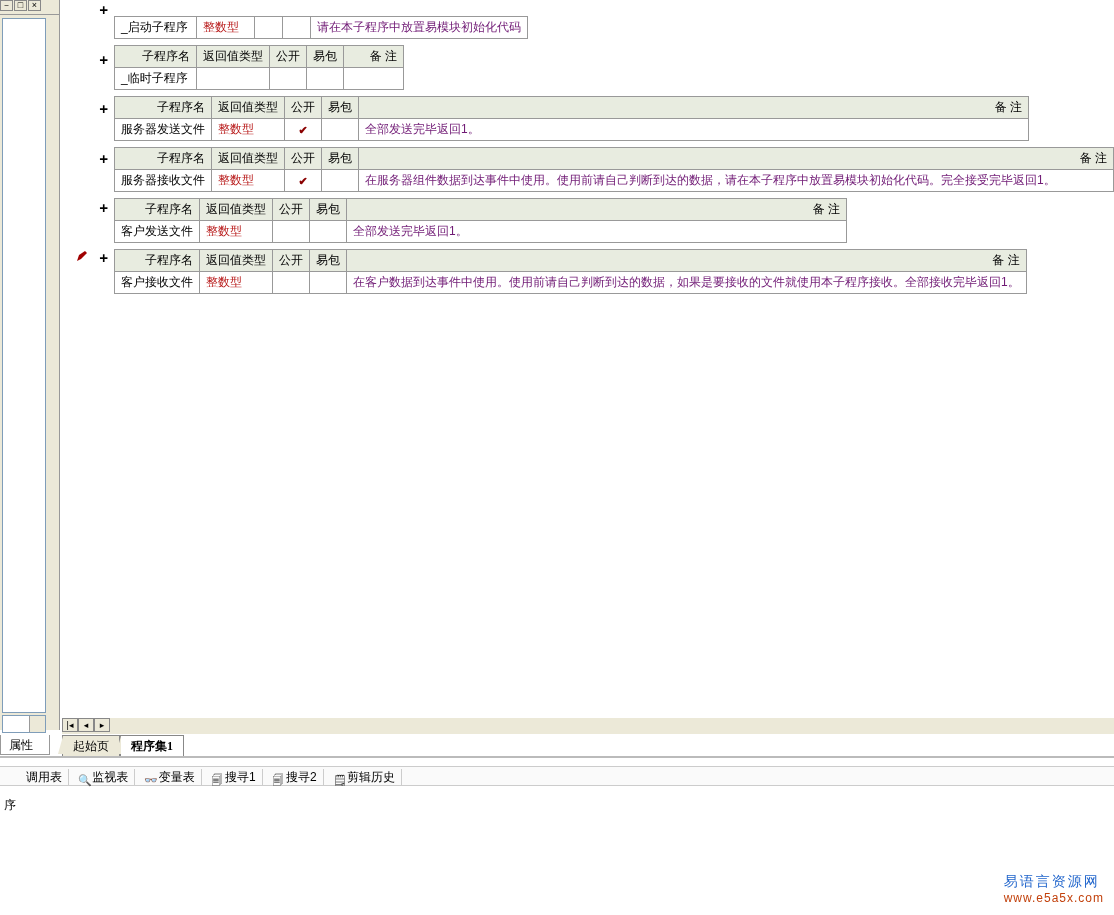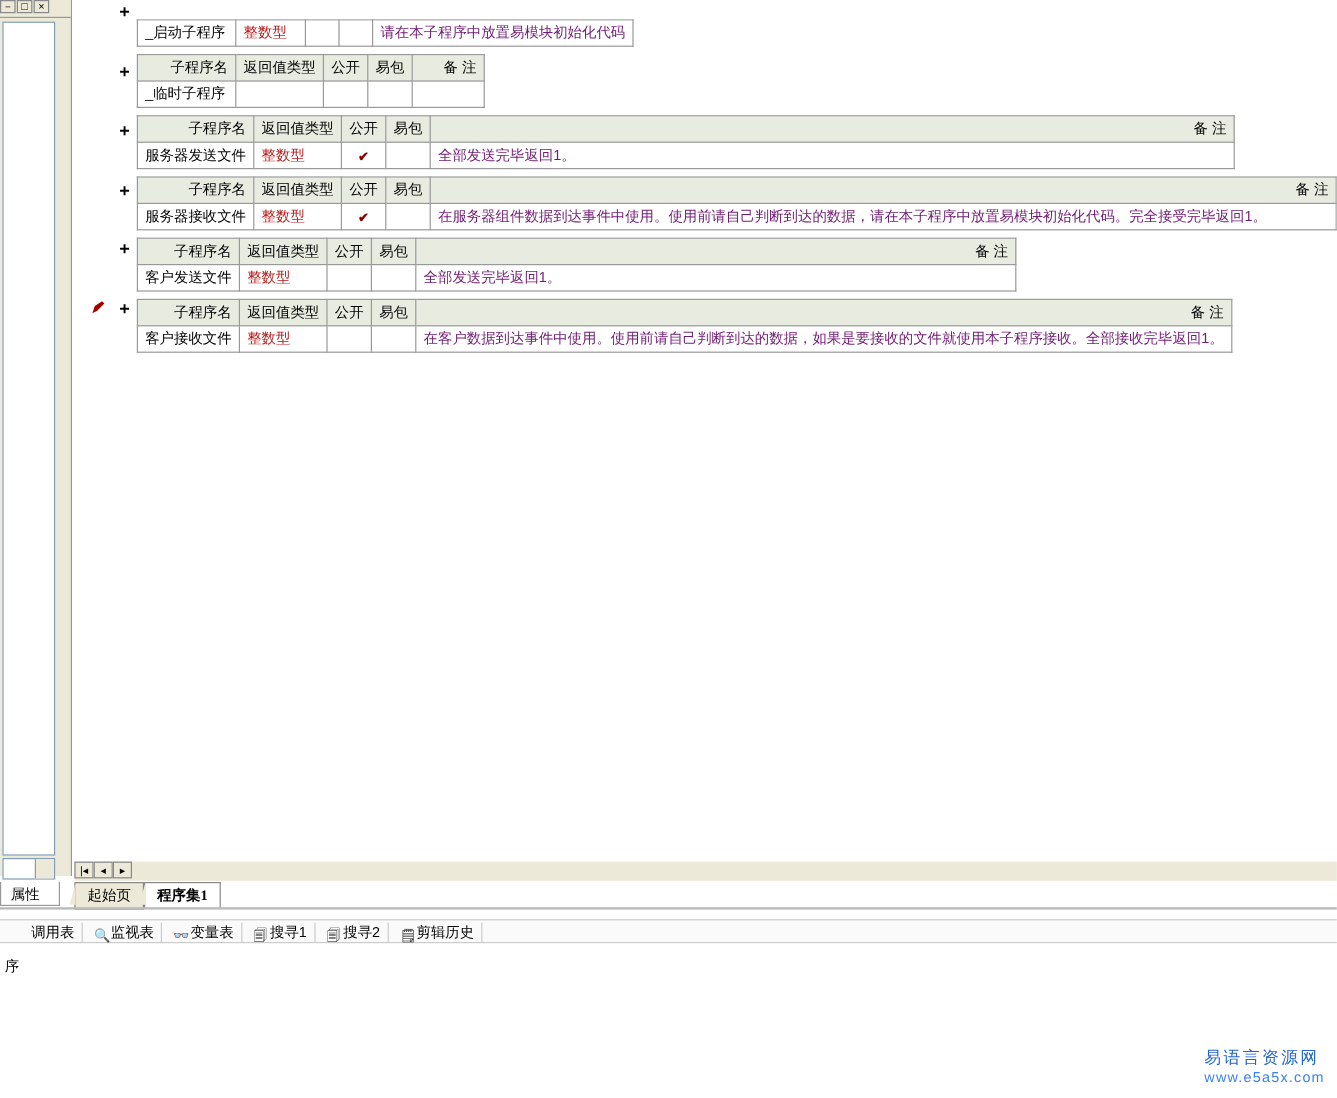--- a/index.html
+++ b/index.html
@@ -42,21 +42,21 @@
 .code-tab::before { content: ""; position: absolute; left: -5px; top: 0; width: 0; height: 0; border-bottom: 18px solid #ece9d8; border-left: 5px solid transparent; }
 
 .bottom-bar { position: absolute; left: 0; top: 766px; right: 0; height: 20px; background: #fafafa; border-top: 1px solid #ccc; border-bottom: 1px solid #ccc; padding: 2px 20px; }
 .btab { display: inline-block; padding: 0 6px; border-right: 1px solid #ccc; font-size: 12px; line-height: 16px; cursor: pointer; }
 .btab-icon { display: inline-block; width: 12px; height: 12px; vertical-align: middle; margin-right: 2px; font-size: 11px; text-align: center; }
 
 .status-bar { position: absolute; left: 0; top: 796px; right: 0; height: 18px; font-size: 12px; padding: 1px 4px; }
 
 .watermark { position: absolute; right: 10px; bottom: 10px; text-align: left; }
 .wm-cn { color: #2266cc; font-size: 14px; letter-spacing: 2px; font-family: SimSun; }
-.wm-url { color: #3b82f6; font-size: 12px; letter-spacing: 1px; }
+.wm-url { color: #c2410c; font-size: 12px; letter-spacing: 1px; }
 
 .border-line { position: absolute; left: 0; right: 0; top: 756px; height: 3px; border-top: 2px solid #bbb; }
 </style>
 </head>
 <body>
 
 <div class="left-panel">
   <div class="left-toolbar">
     <span class="left-tool-btn">－</span><span class="left-tool-btn">□</span><span class="left-tool-btn">×</span>
   </div>

